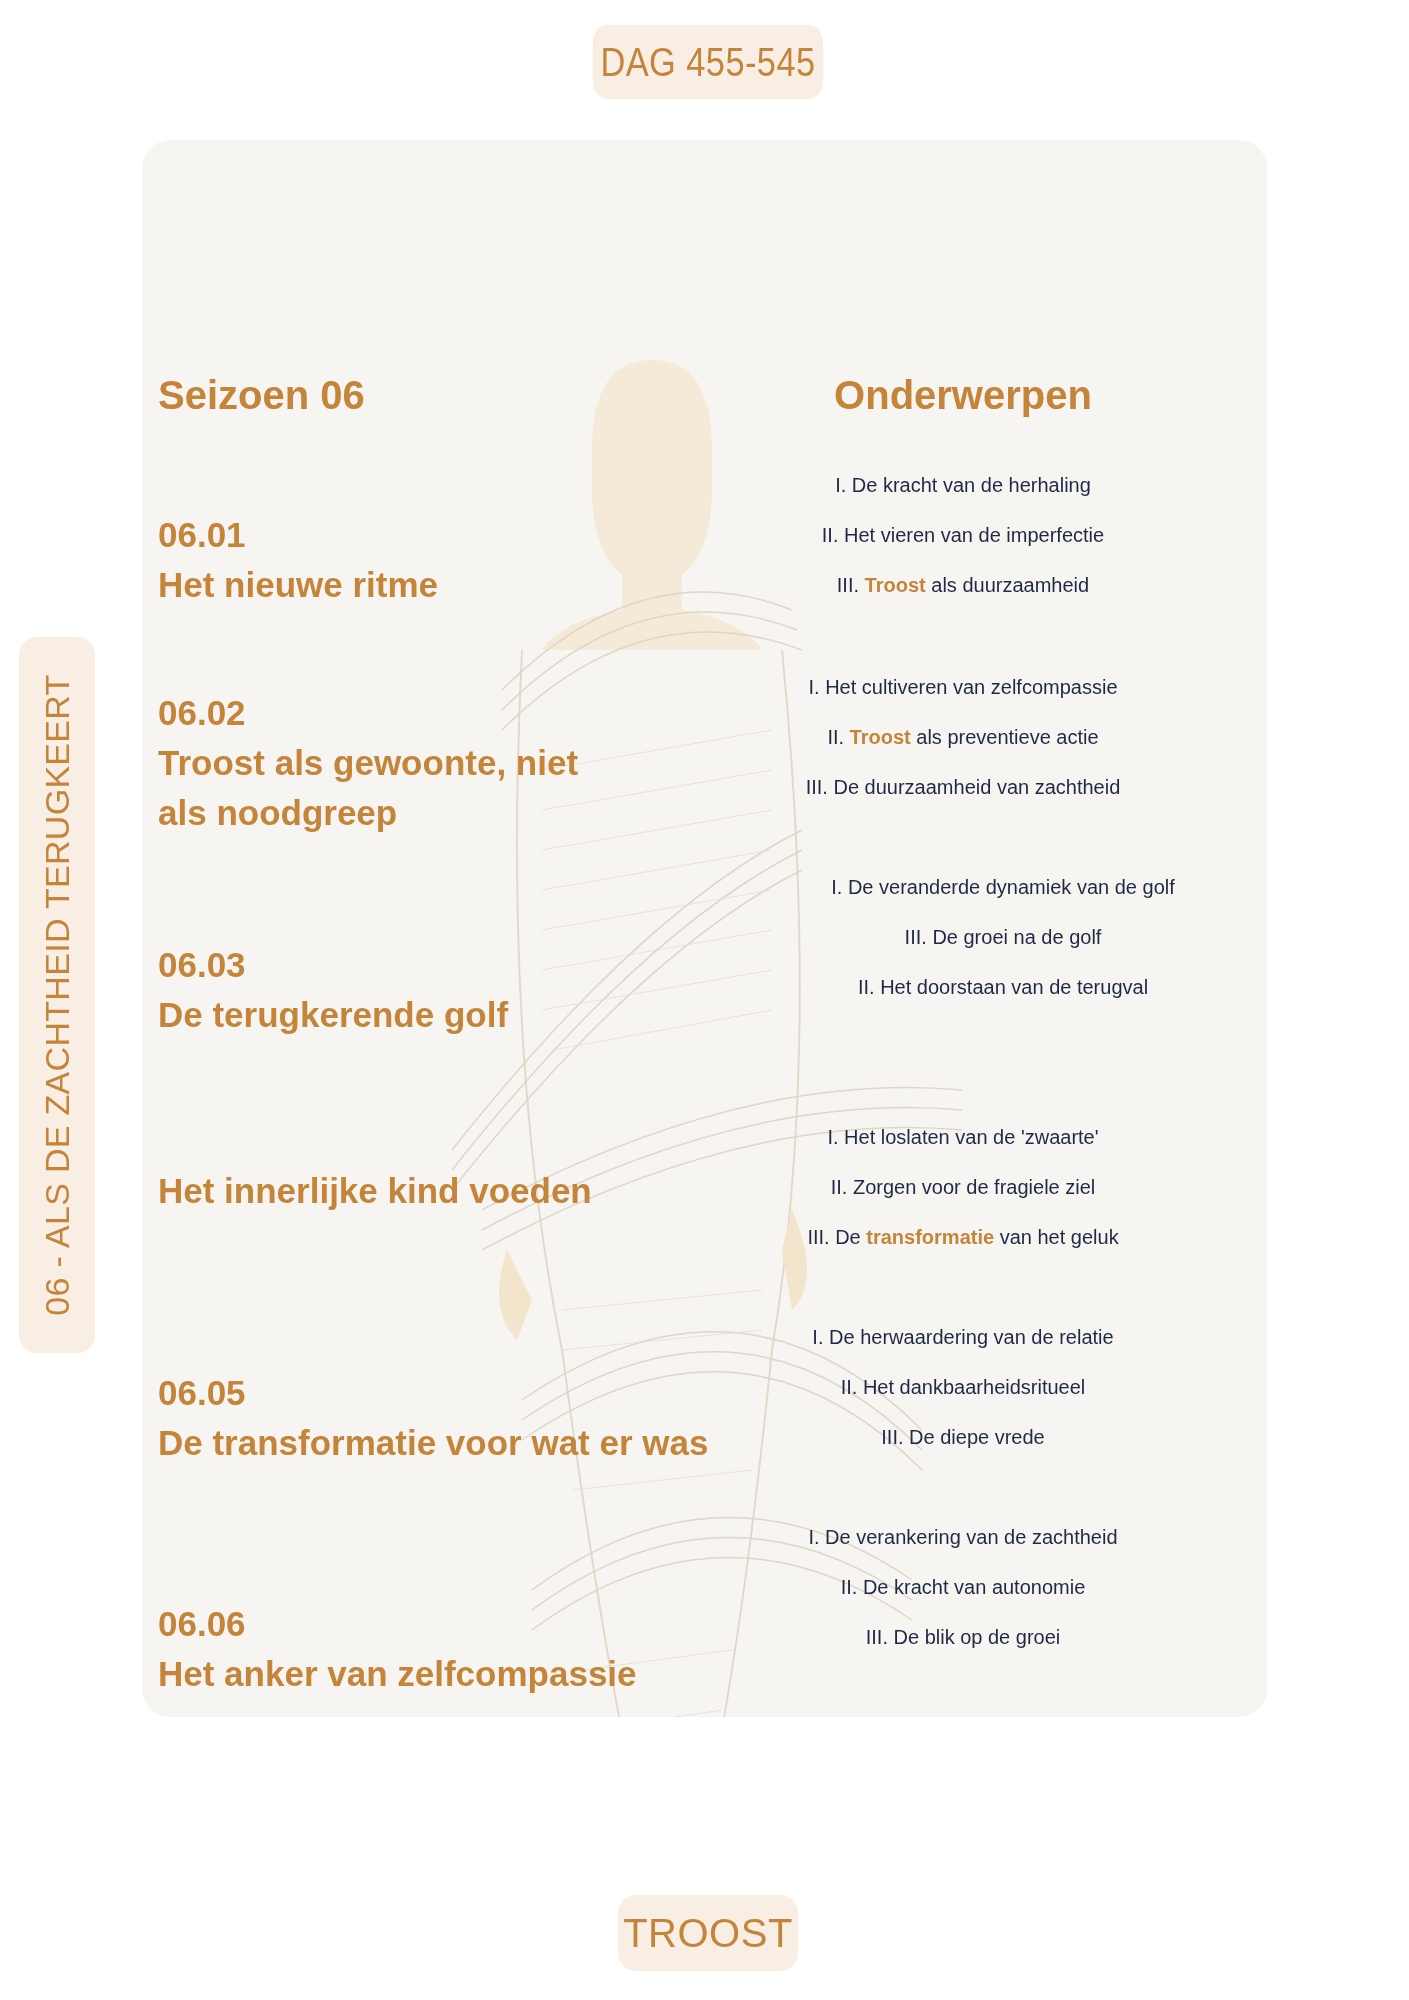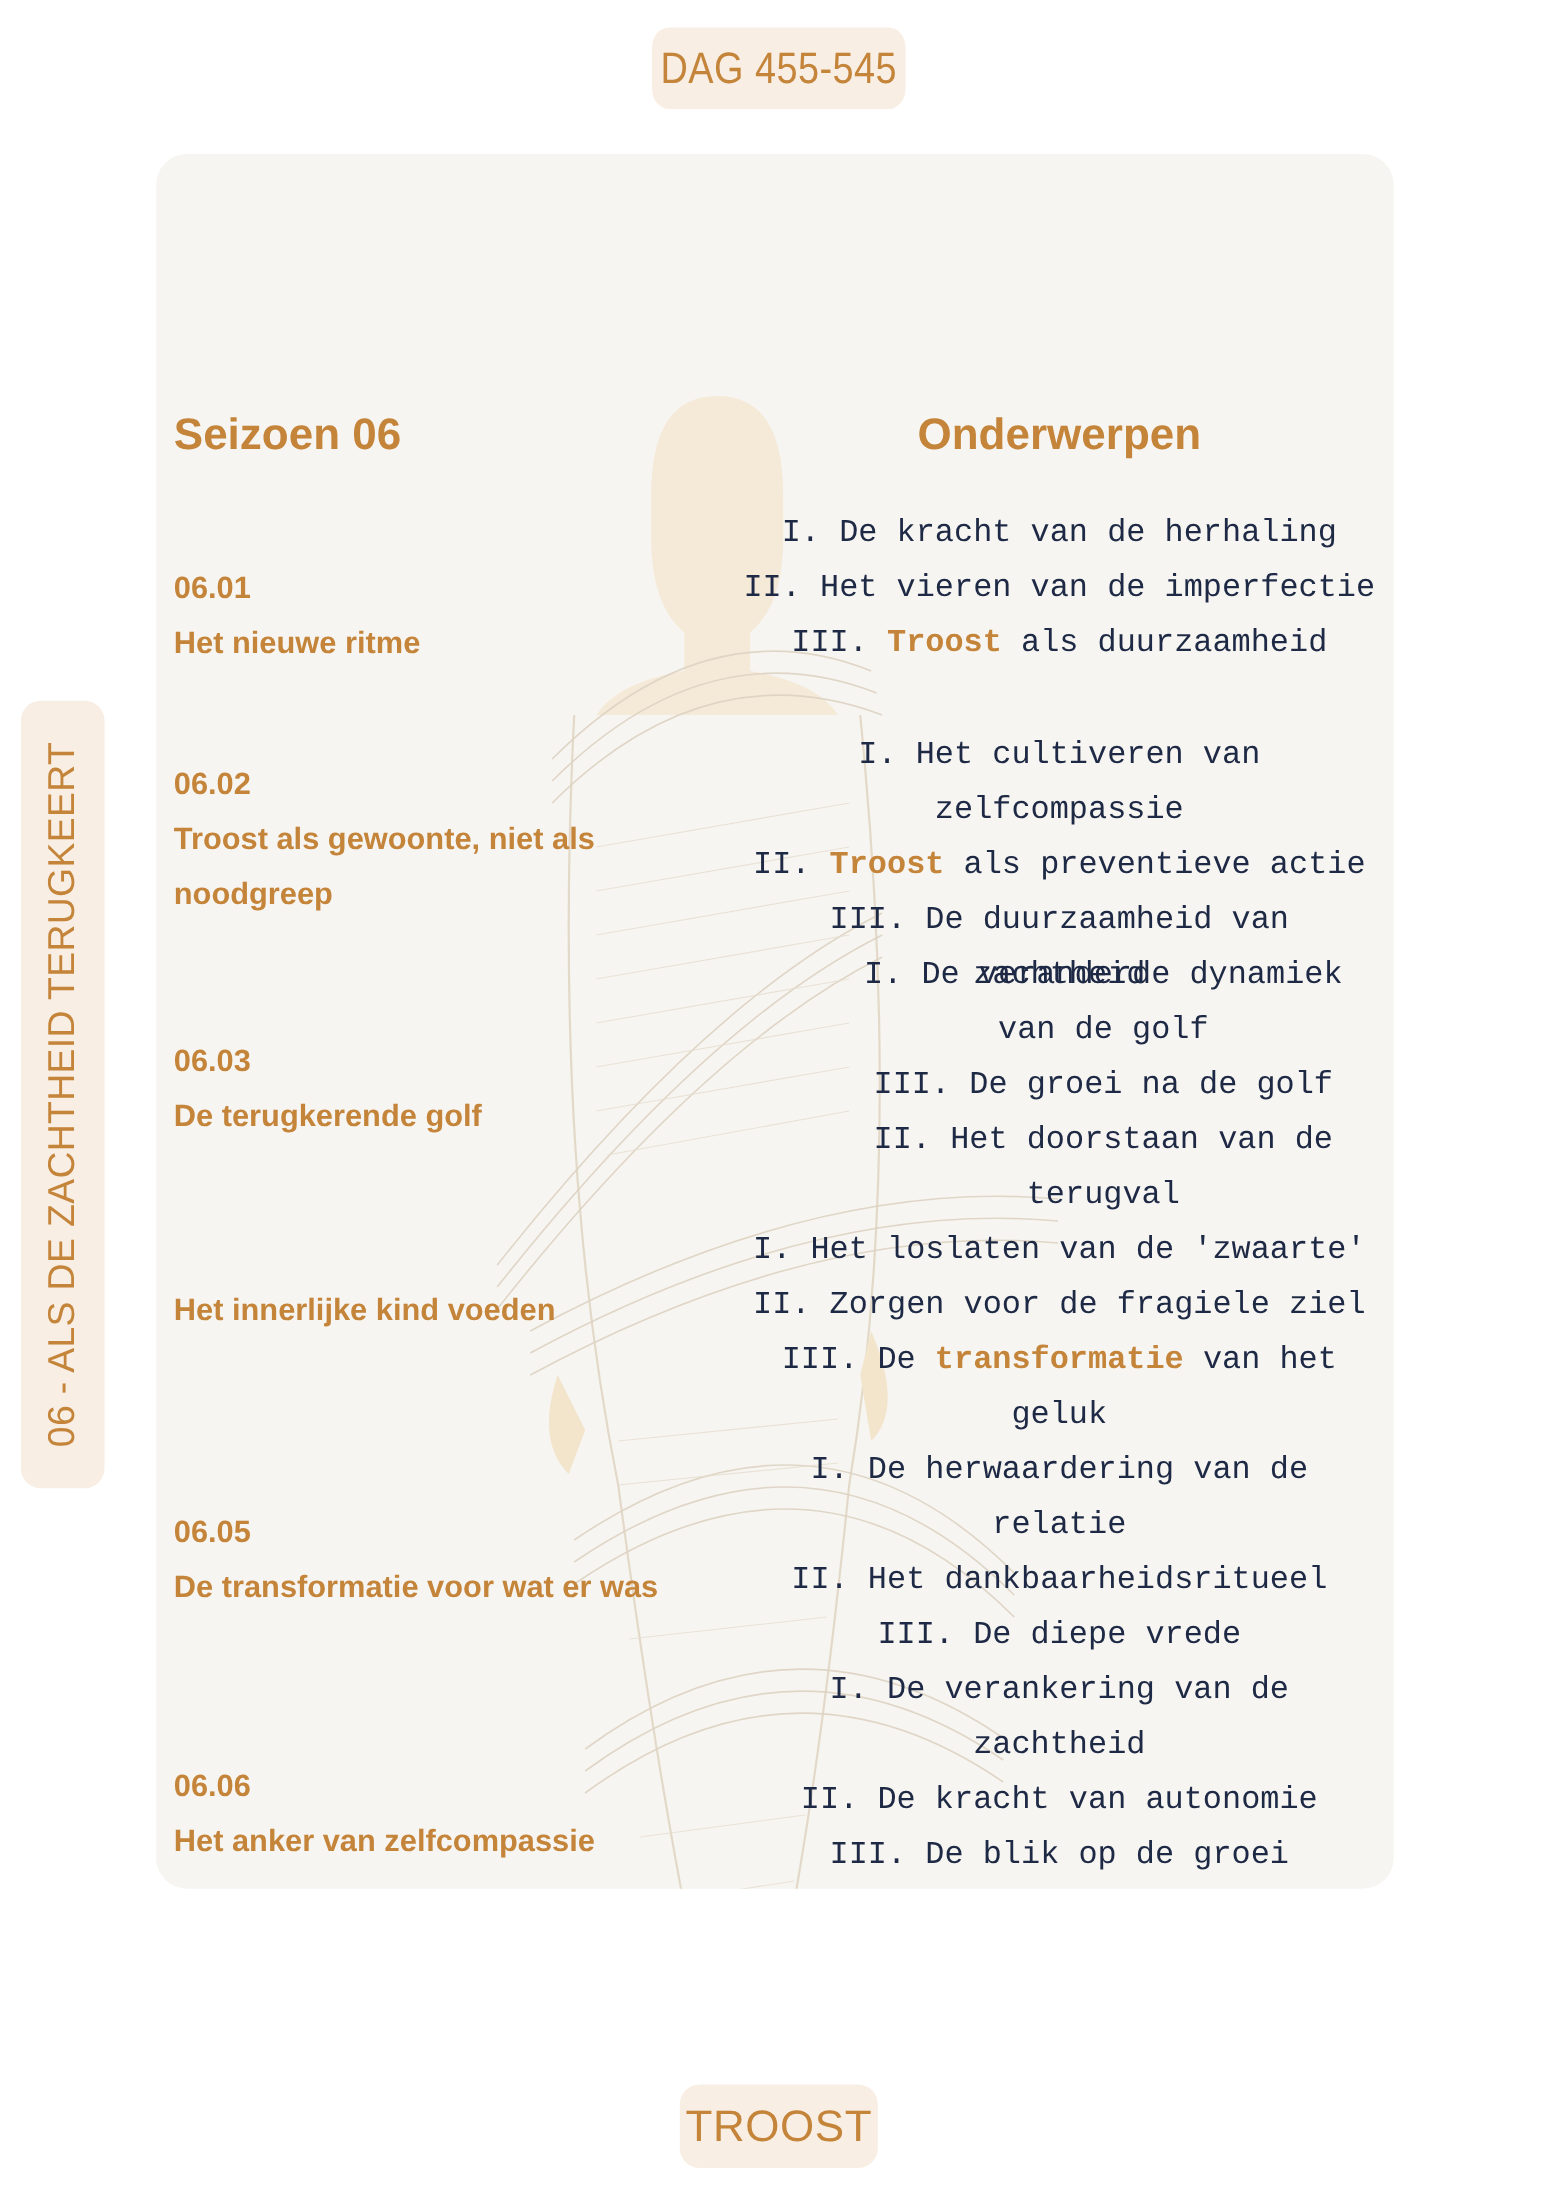--- a/index.html
+++ b/index.html
@@ -26,22 +26,22 @@
     white-space: nowrap; color: #c4843a; font-size: 34px; letter-spacing: 0.3px;
   }
   .card {
     position: absolute; left: 142px; top: 140px; width: 1125px; height: 1577px;
     background: #f7f5f1; border-radius: 28px; overflow: hidden;
   }
   .figure { position: absolute; left: 300px; top: 210px; width: 520px; height: 1480px; }
   .col-left { position: absolute; left: 16px; top: 220px; width: 560px; }
   .col-right { position: absolute; right: 14px; top: 220px; width: 580px; text-align: center; }
   .heading { font-size: 40px; font-weight: bold; color: #c4843a; height: 70px; line-height: 70px; }
-  .episode { position: absolute; left: 0; width: 560px; color: #c4843a; font-weight: bold; font-size: 28px; line-height: 50px; }
-  .topics { position: absolute; right: 0; width: 580px; color: #1e2a45; font-size: 29px; line-height: 50px; font-family: Liberation Mono, monospace; }
+  .episode { position: absolute; left: 0; width: 560px; color: #c4843a; font-weight: bold; font-size: 35px; line-height: 50px; }
+  .topics { position: absolute; right: 0; width: 580px; color: #1e2a45; font-size: 20px; line-height: 50px; }
   .hl { color: #c4843a; font-weight: bold; }
 </style>
 </head>
 <body>
 
 <div class="pill top-pill">
   <span>DAG 455-545</span>
 </div>
 
 <div class="side-pill">

